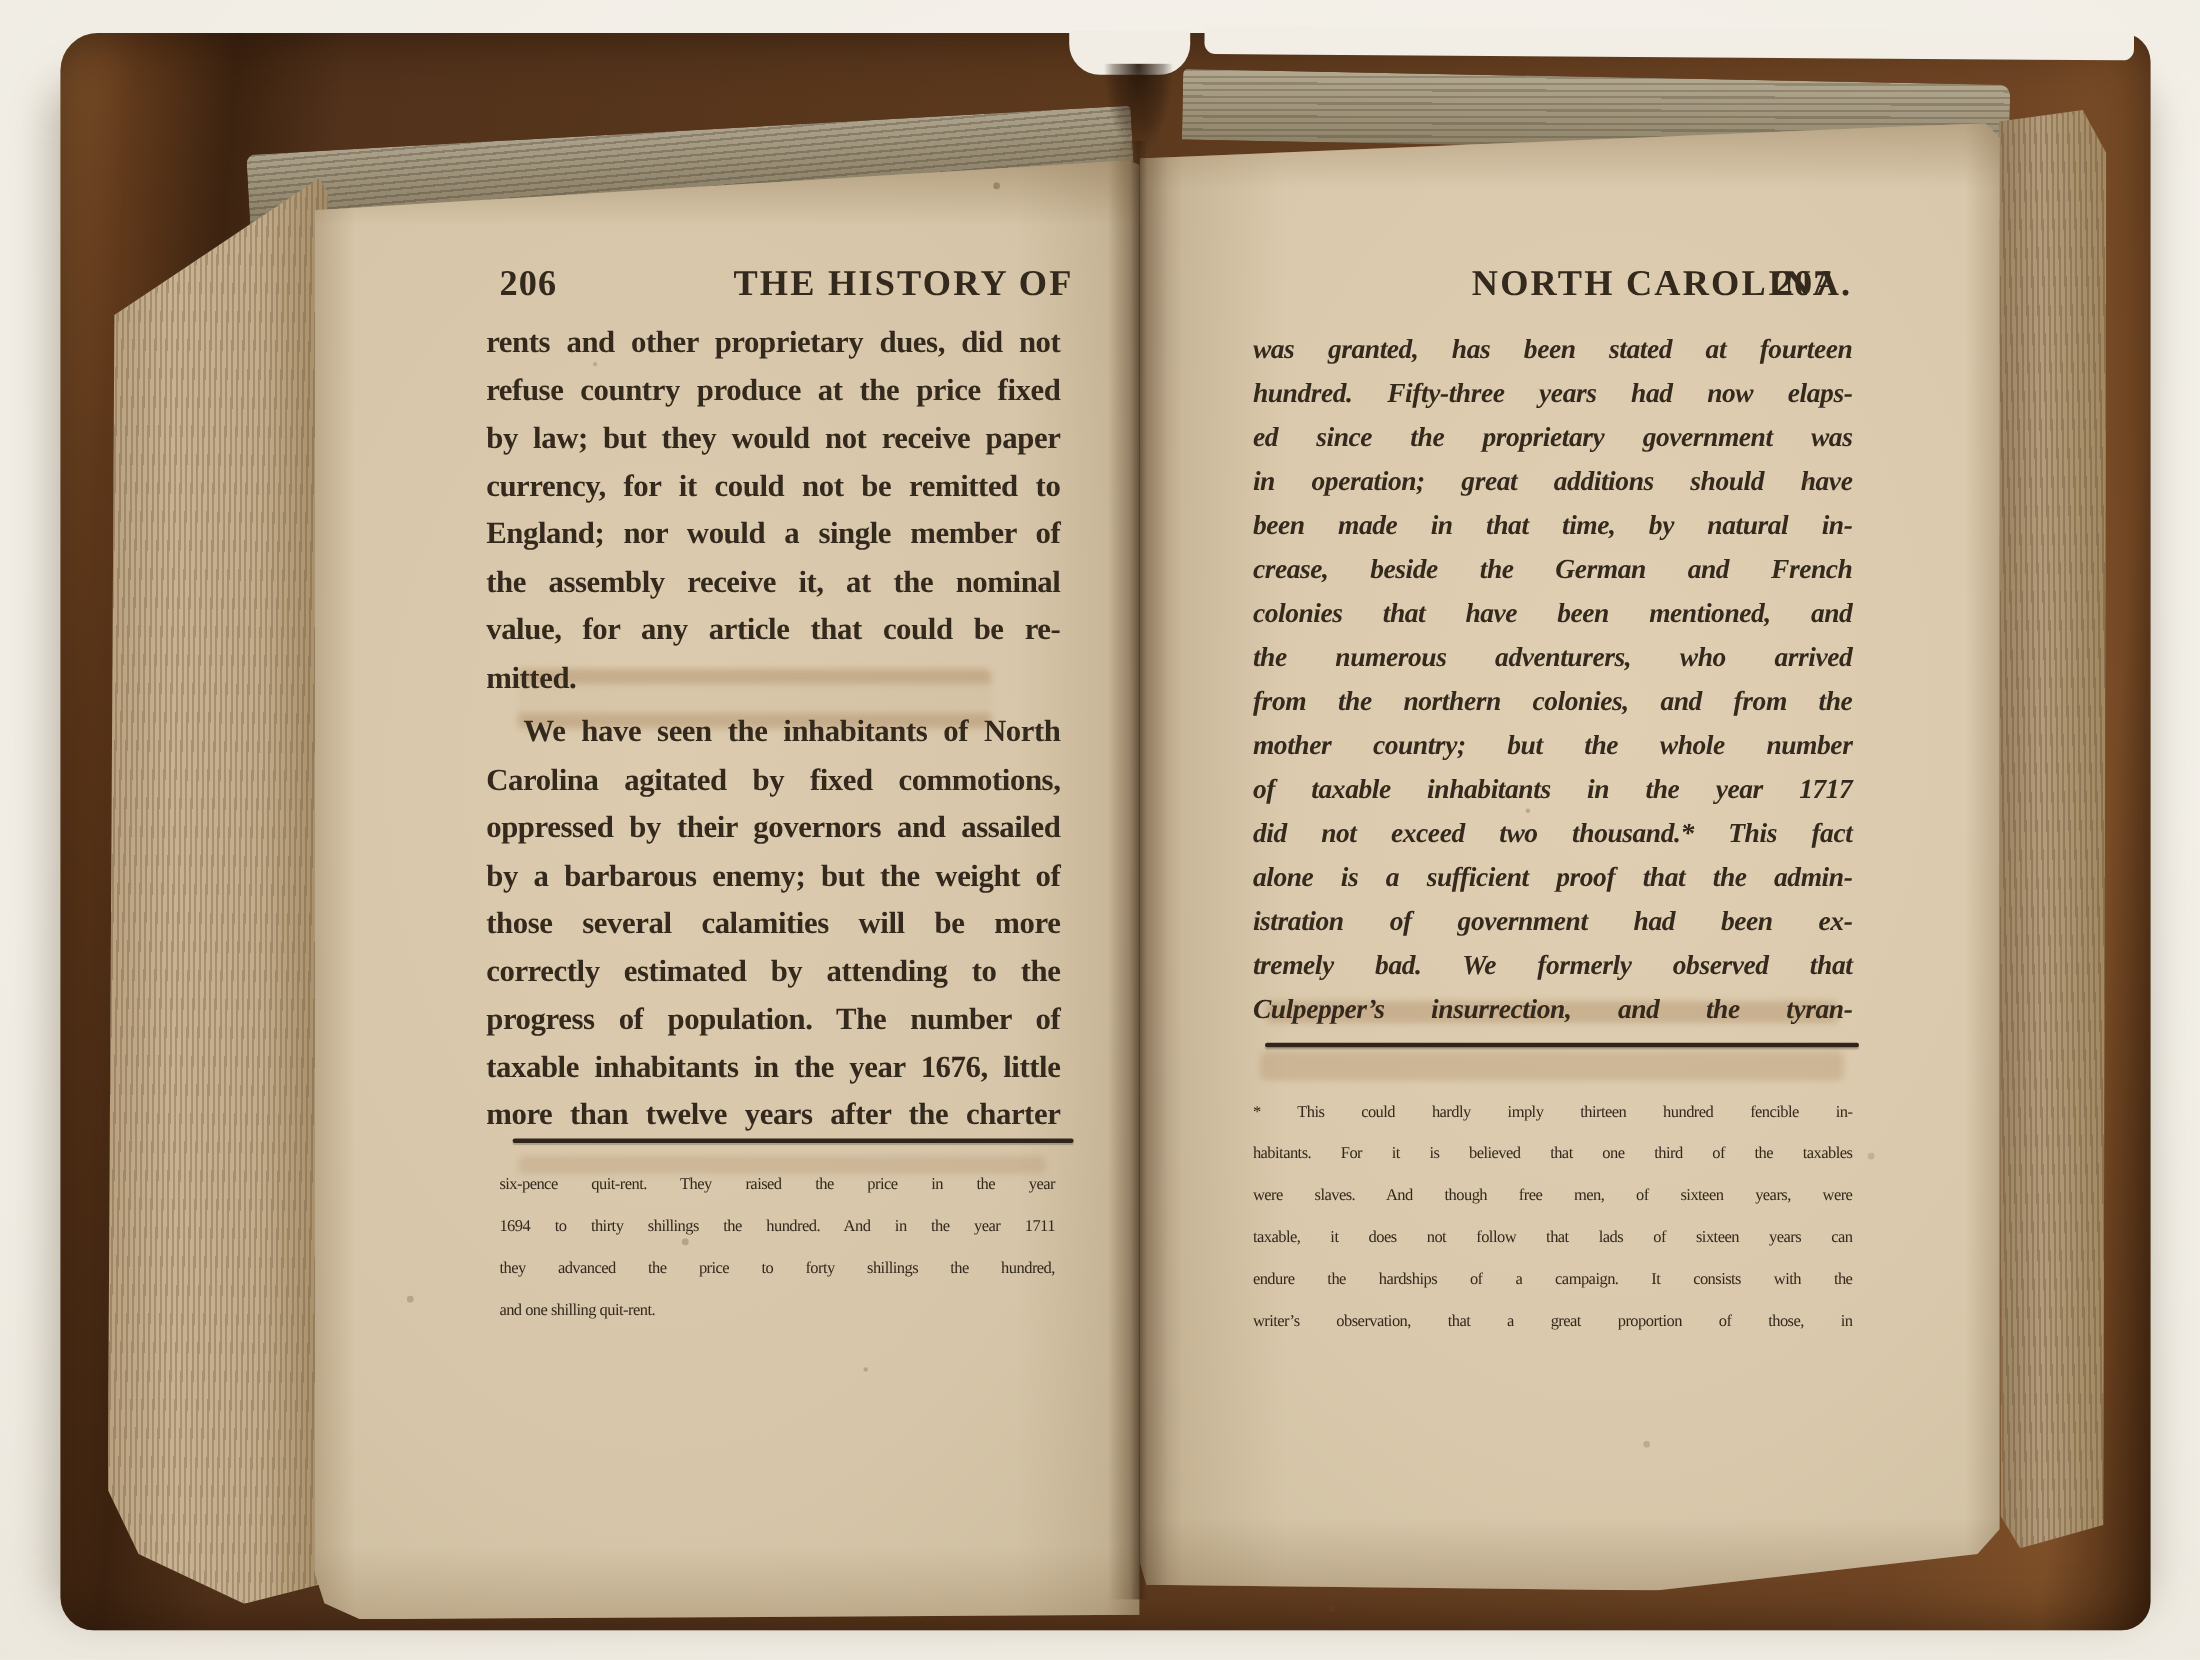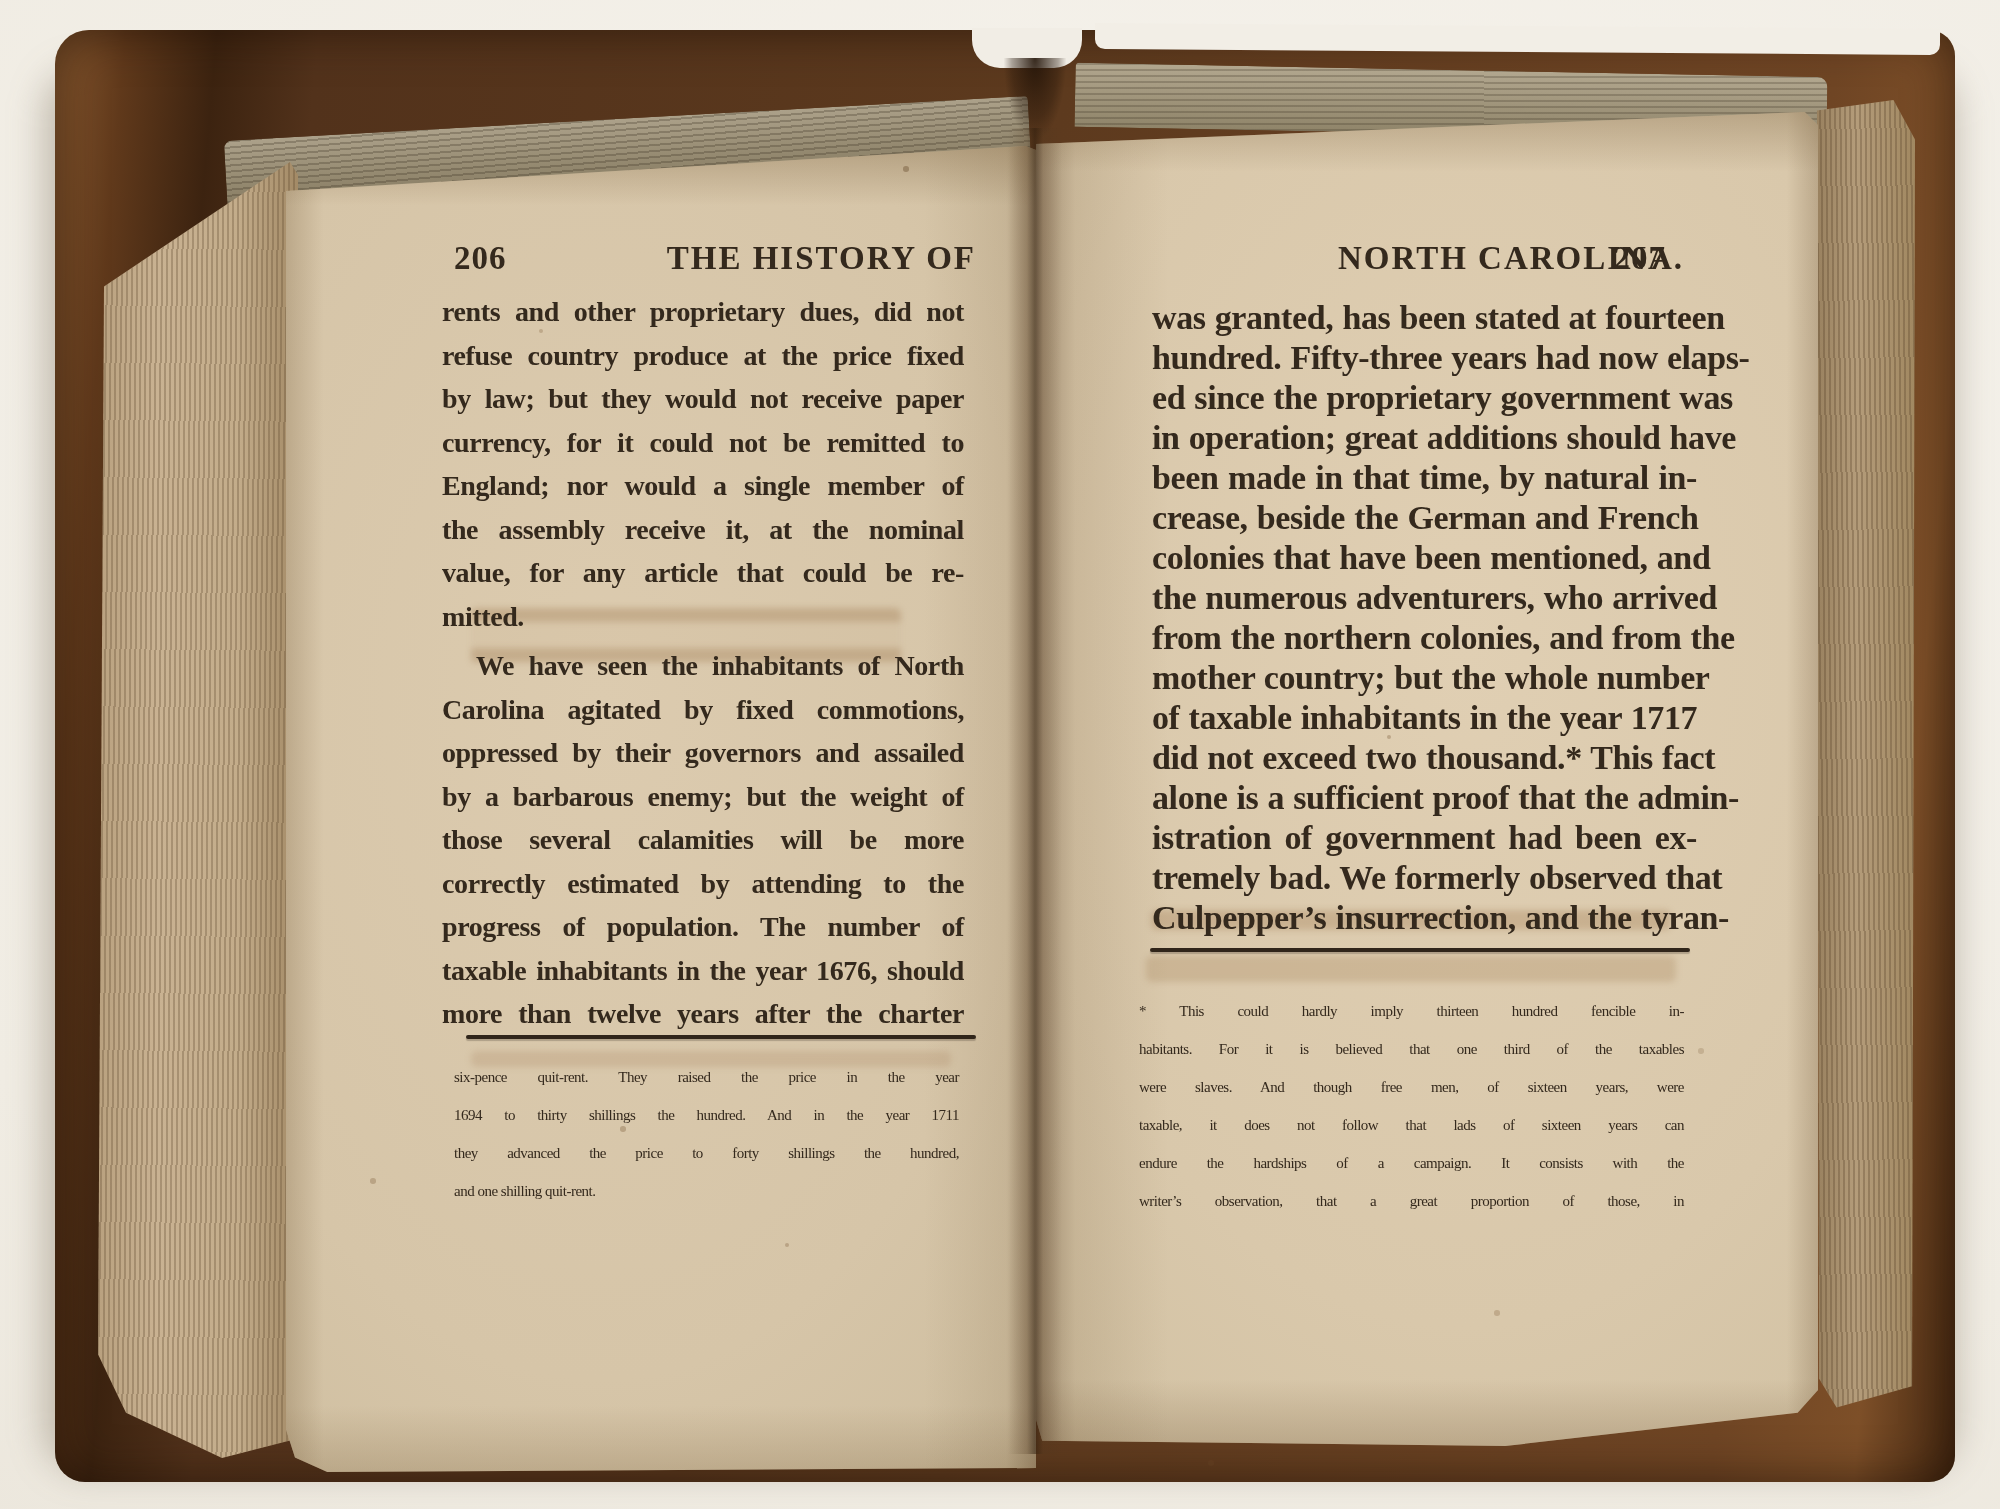--- a/index.html
+++ b/index.html
@@ -99,21 +99,21 @@
   
   .hdr{position:absolute; font-weight:bold; font-size:33px; line-height:32px; letter-spacing:2px; white-space:nowrap;}
   .hdr .pnum{position:absolute; top:0; letter-spacing:1px;}
   .hdr .rtitle{display:block; text-align:right;}
   .pl-hdr{left:168px; top:96px;  width:522px;}
   .pl-hdr .pnum{left:0;}
   .pr-hdr{left:103px; top:130px; width:545px;}
   .pr-hdr .pnum{right:18px;}
   .bodytext{position:absolute; font-weight:bold; letter-spacing:-0.4px; word-spacing:1px;}
   .pl-body{left:156px; top:144px; width:522px; font-size:28px; line-height:43.5px;}
-  .pr-body{left:116px; top:186px; width:545px; font-size:34px; line-height:40px;}
+  .pr-body{left:103px; top:186px; width:545px; font-size:25px; line-height:40px;font-style:italic;}
   .tline{text-align:justify; text-align-last:justify; white-space:nowrap;}
   .tline.end{text-align-last:left;}
   .tline.indent{text-indent:34px;}
   .tline.gap{margin-top:6px;}
   .rule{position:absolute; height:4px; background:#30251a; border-radius:2px; box-shadow:0 2px 1px rgba(48,37,26,0.25);}
   .pl-rule{left:180px; top:889px; width:510px;}
   .pr-rule{left:114px; top:836px; width:540px;}
   .foot{position:absolute; font-size:15px; line-height:38px; letter-spacing:-0.5px;}
   .pl-foot{left:168px; top:912px; width:505px;}
   .pr-foot{left:103px; top:880px; width:545px;}
@@ -155,21 +155,21 @@
         <div class="tline">the assembly receive it, at the nominal</div>
         <div class="tline">value, for any article that could be re-</div>
         <div class="tline end">mitted.</div>
         <div class="tline indent gap">We have seen the inhabitants of North</div>
         <div class="tline">Carolina agitated by fixed commotions,</div>
         <div class="tline">oppressed by their governors and assailed</div>
         <div class="tline">by a barbarous enemy; but the weight of</div>
         <div class="tline">those several calamities will be more</div>
         <div class="tline">correctly estimated by attending to the</div>
         <div class="tline">progress of population. The number of</div>
-        <div class="tline">taxable inhabitants in the year 1676, should</div>
+        <div class="tline">taxable inhabitants in the year 1676, little</div>
         <div class="tline">more than twelve years after the charter</div>
       </div>
     <div class="rule pl-rule"></div>
     <div class="foot pl-foot">
         <div class="tline">six-pence quit-rent. They raised the price in the year</div>
         <div class="tline">1694 to thirty shillings the hundred. And in the year 1711</div>
         <div class="tline">they advanced the price to forty shillings the hundred,</div>
         <div class="tline end">and one shilling quit-rent.</div>
       </div>
   </div>

